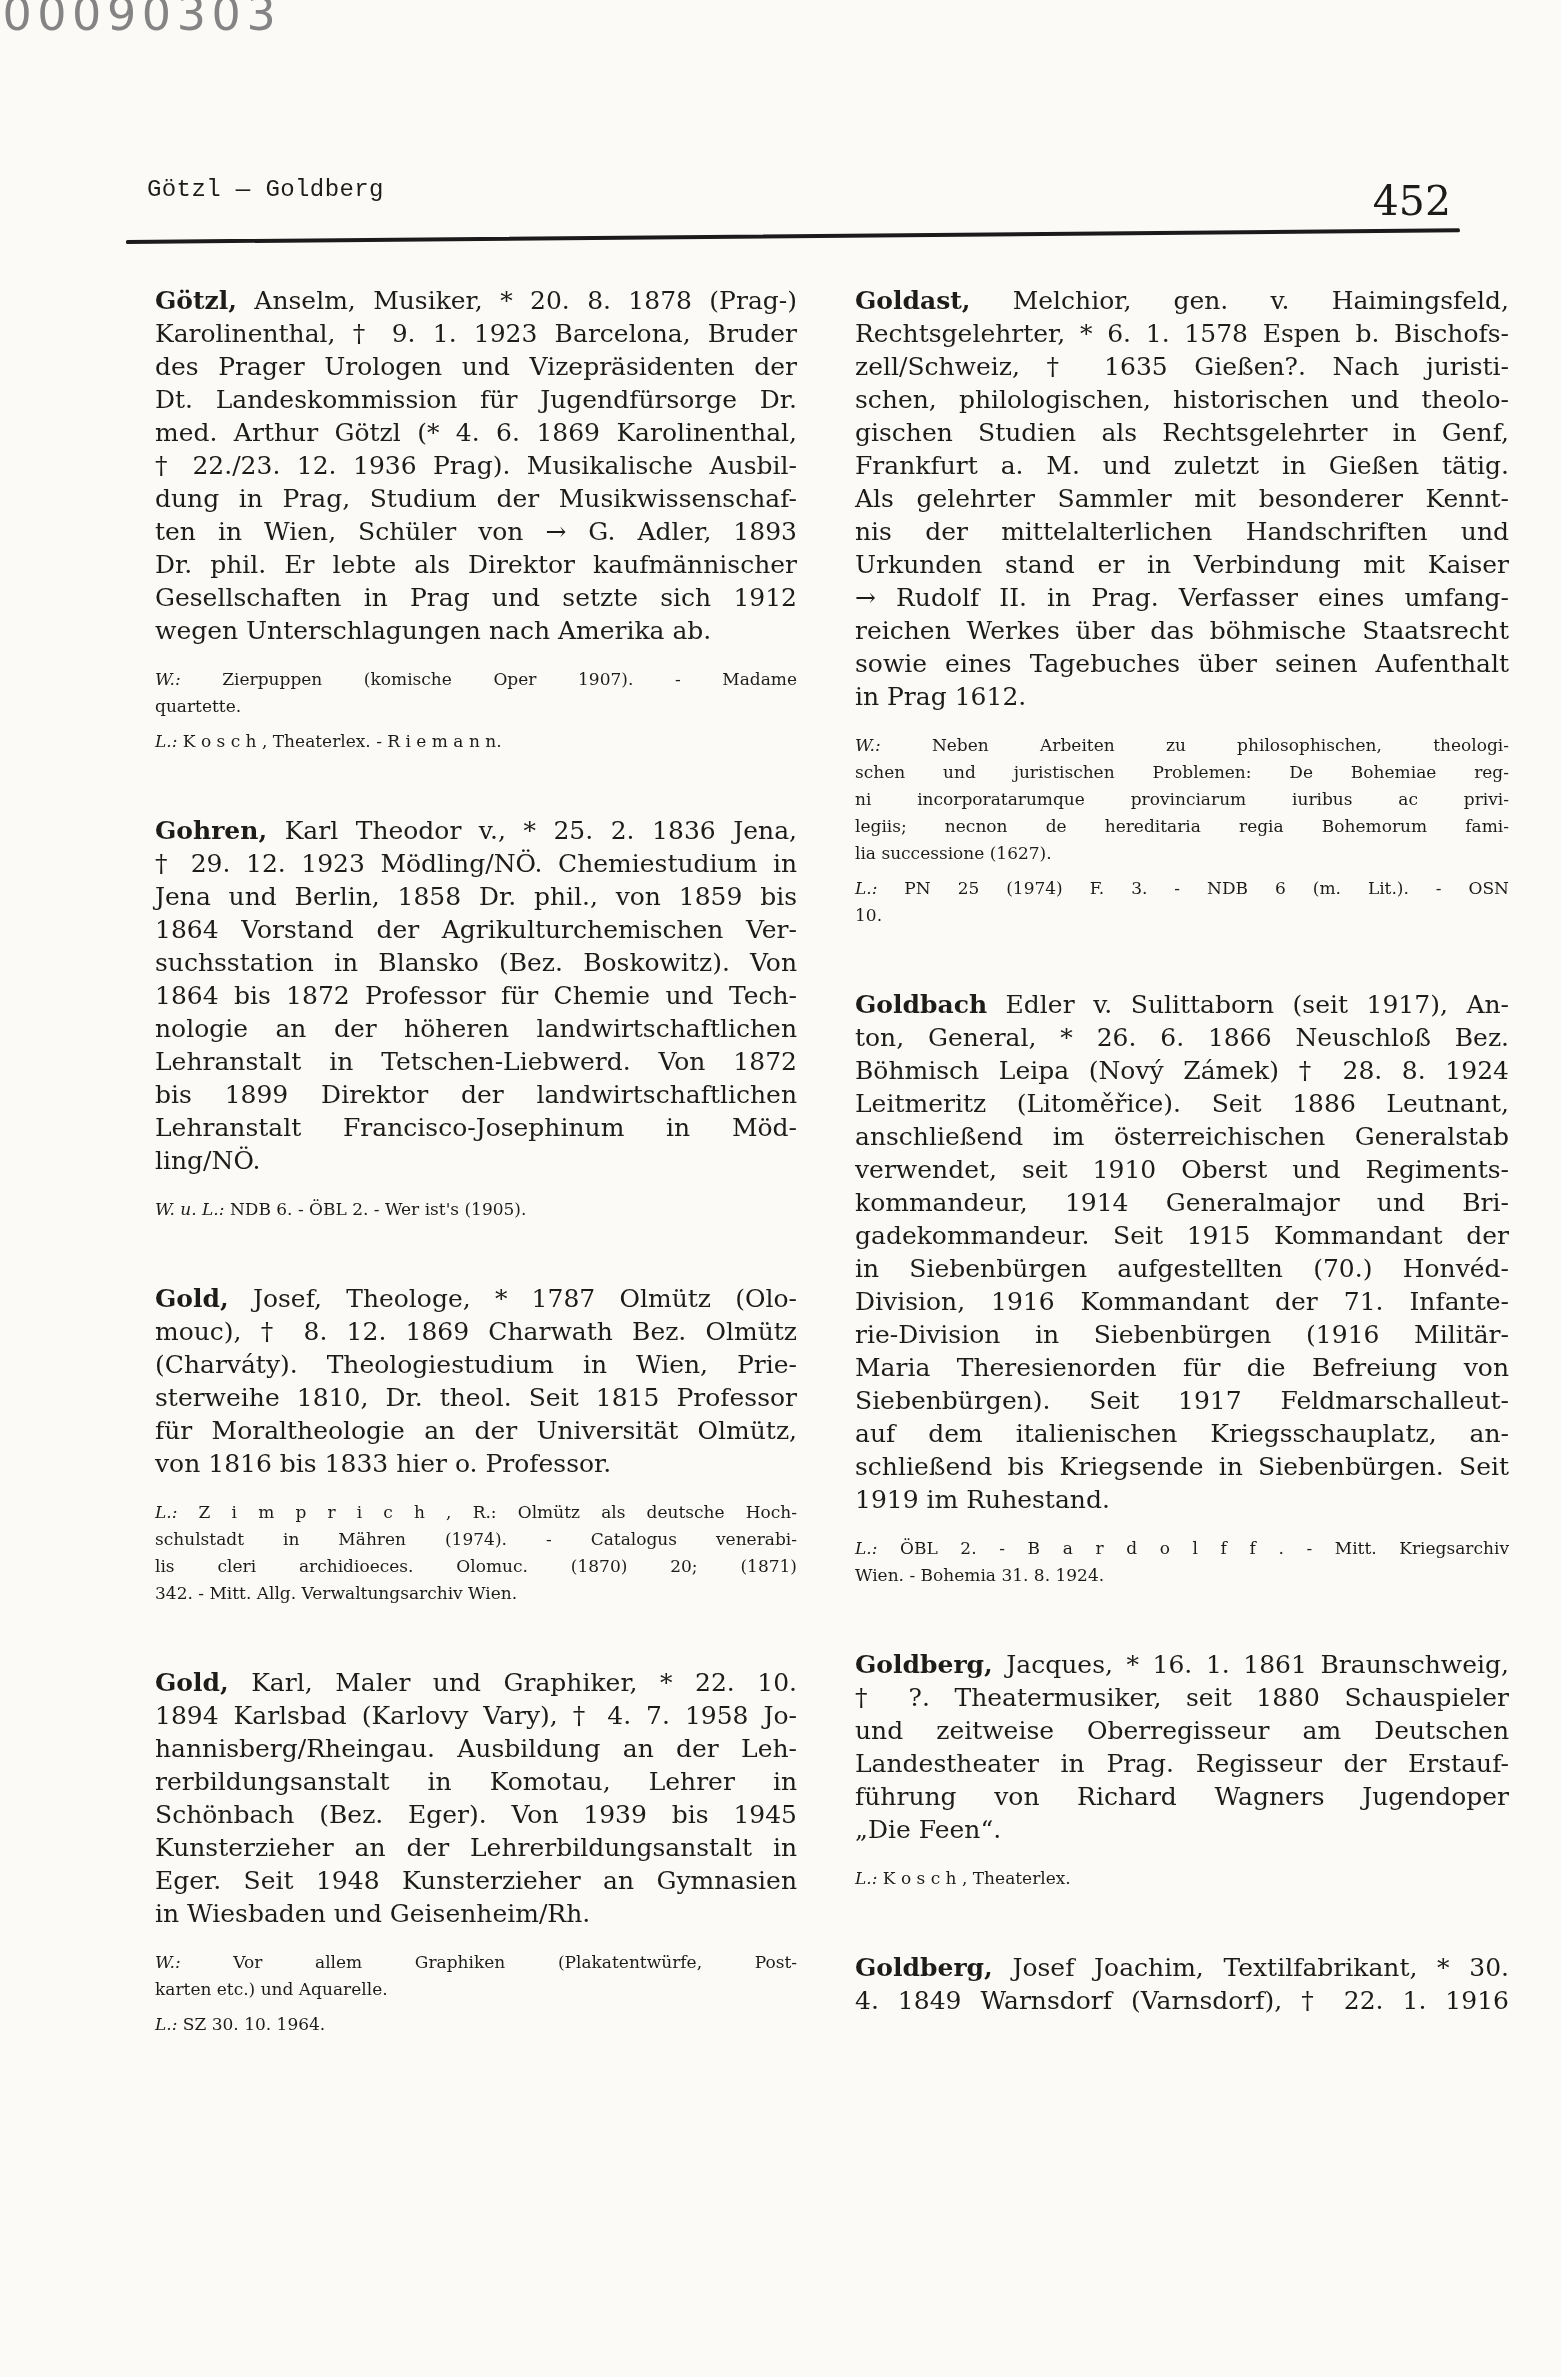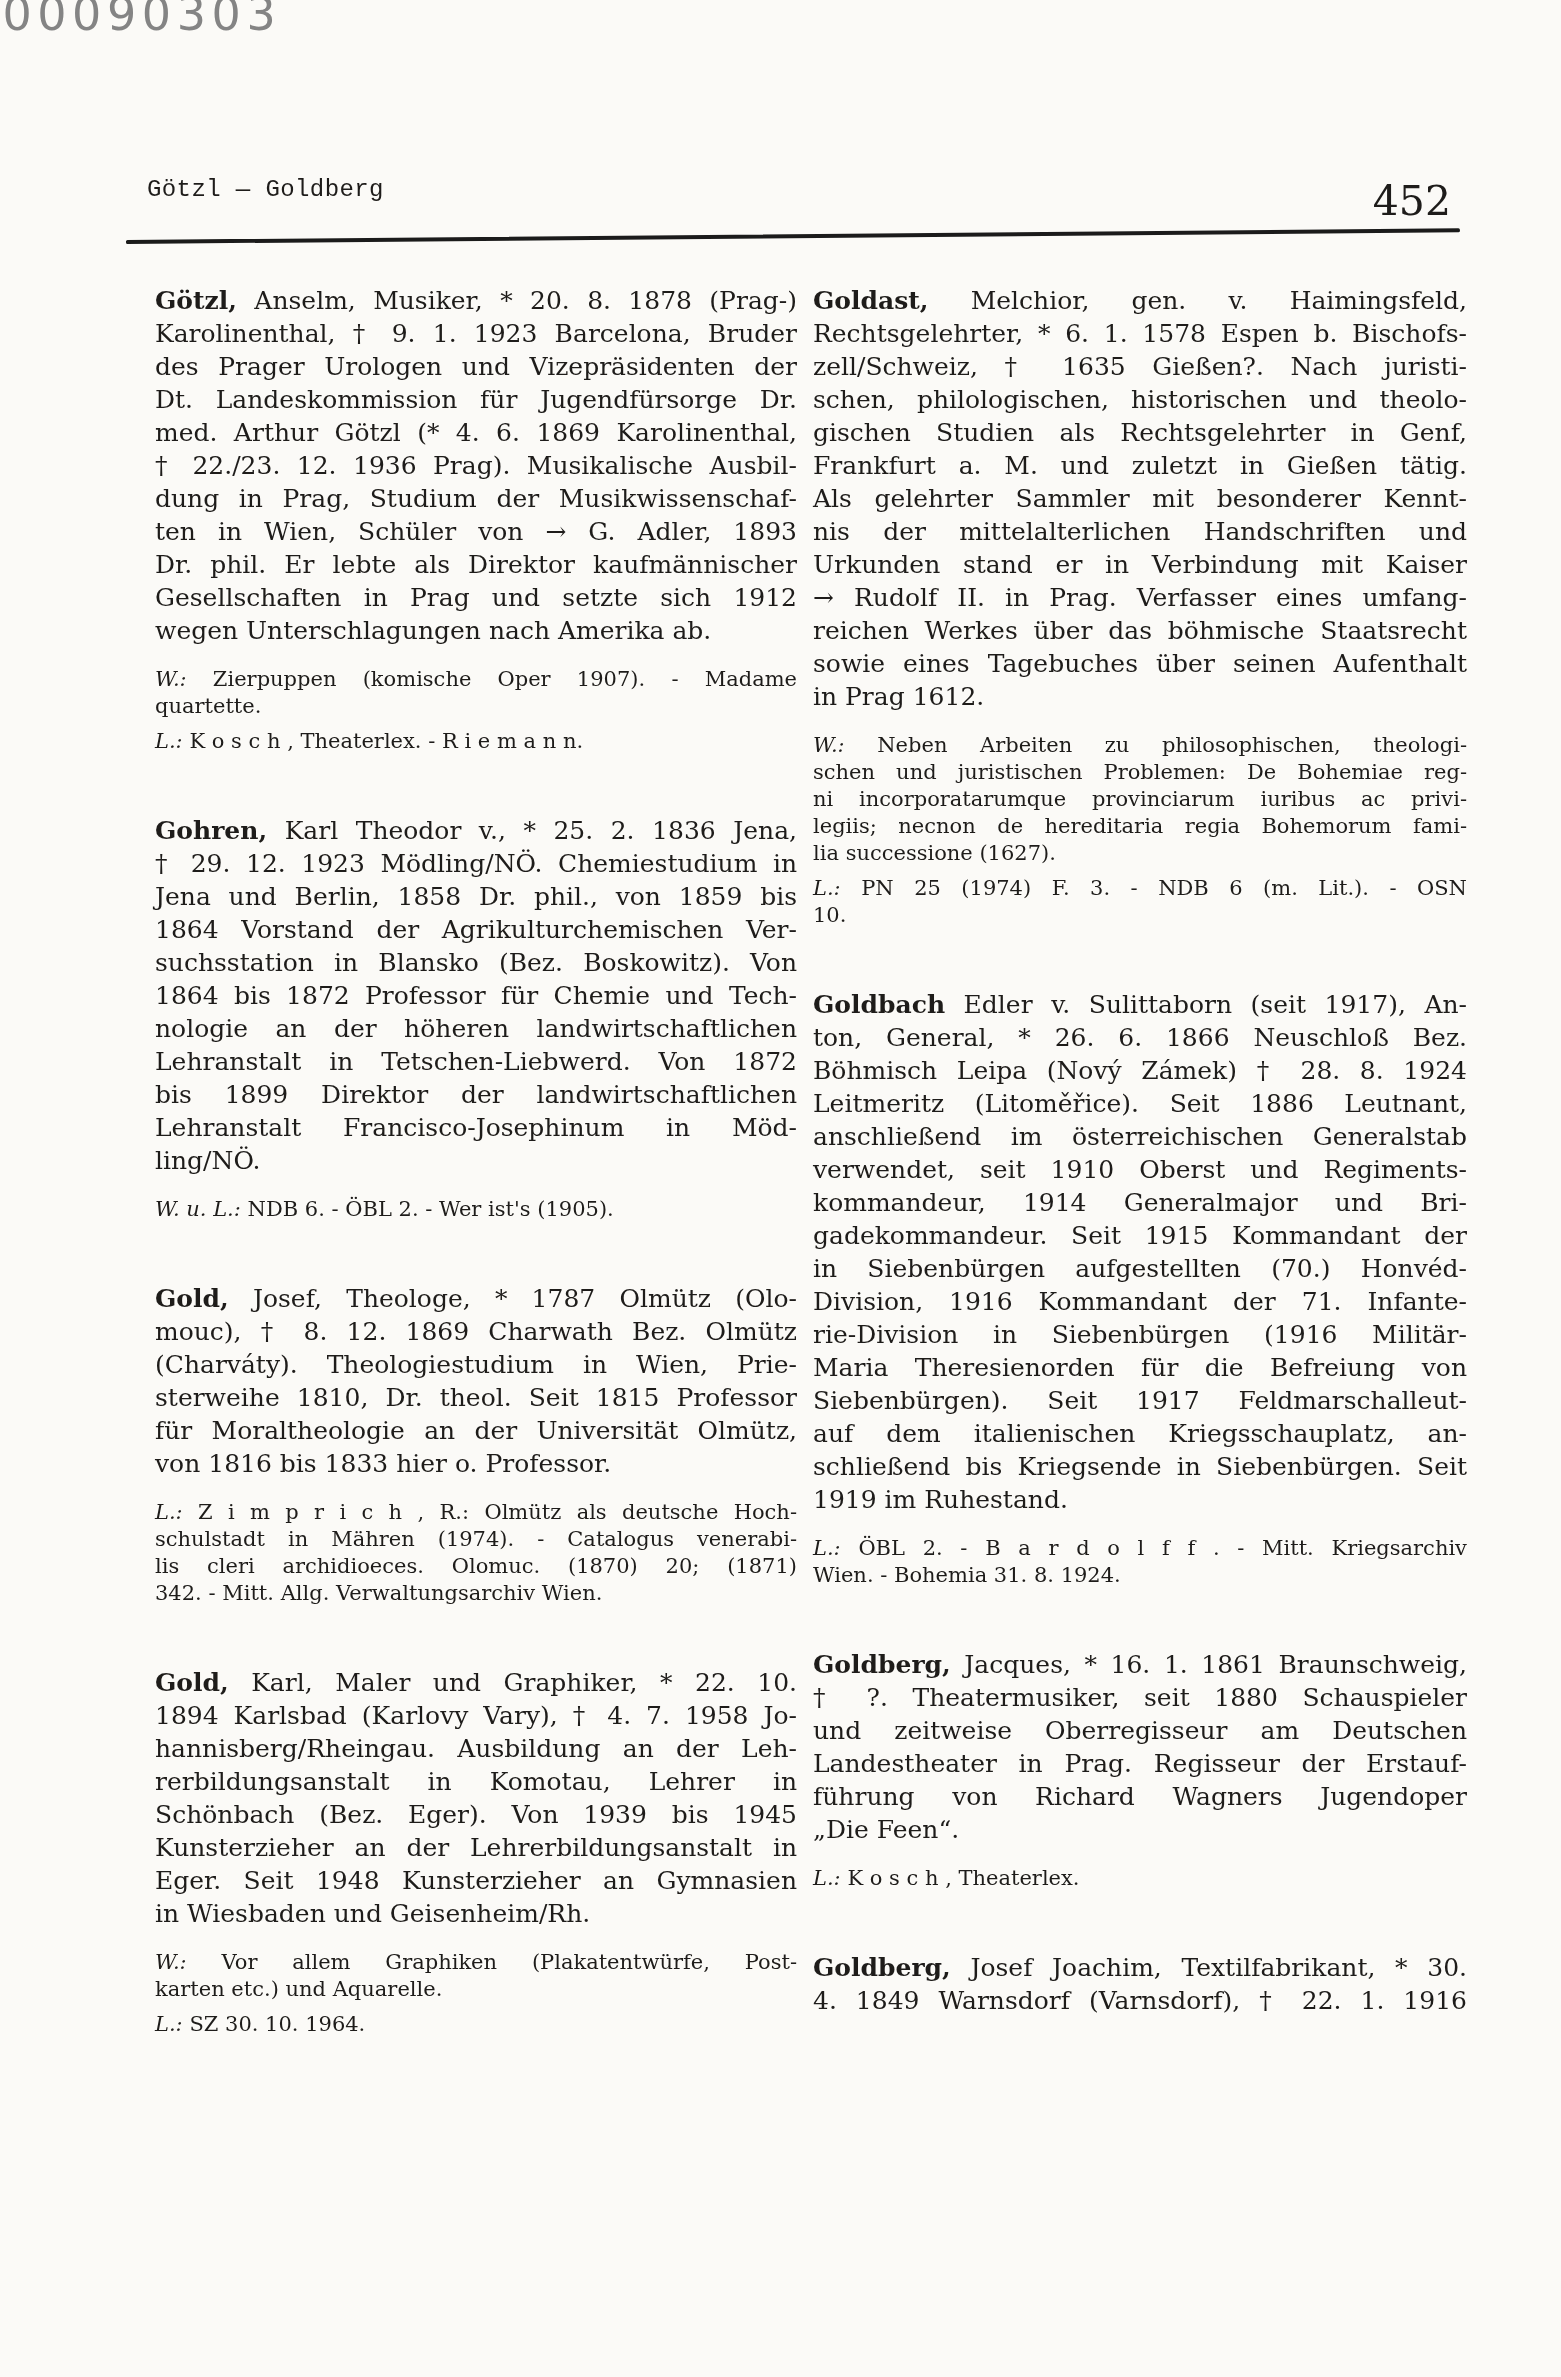--- a/index.html
+++ b/index.html
@@ -36,25 +36,25 @@
     position:absolute;left:126px;top:240px;width:1334px;height:4px;
     background:var(--rule);
     transform:rotate(-0.5deg);transform-origin:left center;
     border-radius:1.6px;
   }
   .col{
     position:absolute;top:284px;
     font-size:25px;line-height:33px;margin-left:13px;
   }
   #col-left{left:142px;width:642px;}
-  #col-right{left:800px;width:654px;}
+  #col-right{left:842px;width:654px;}
   .entry{margin:0 0 59px 0;}
   .entry:last-child{margin-bottom:0;}
   .para{margin:0;}
-  .para.bib{font-size:21px;line-height:27px;margin-top:8px;}
+  .para.bib{font-size:17px;line-height:27px;margin-top:8px;}
   .para.main + .para.bib{margin-top:19px;}
   .line{
     text-align:justify;
     text-align-last:justify;
     min-height:1em;
   }
   .line.last{text-align-last:left;}
   .lead{font-weight:bold;}
   .label{font-style:italic;}
 </style>

